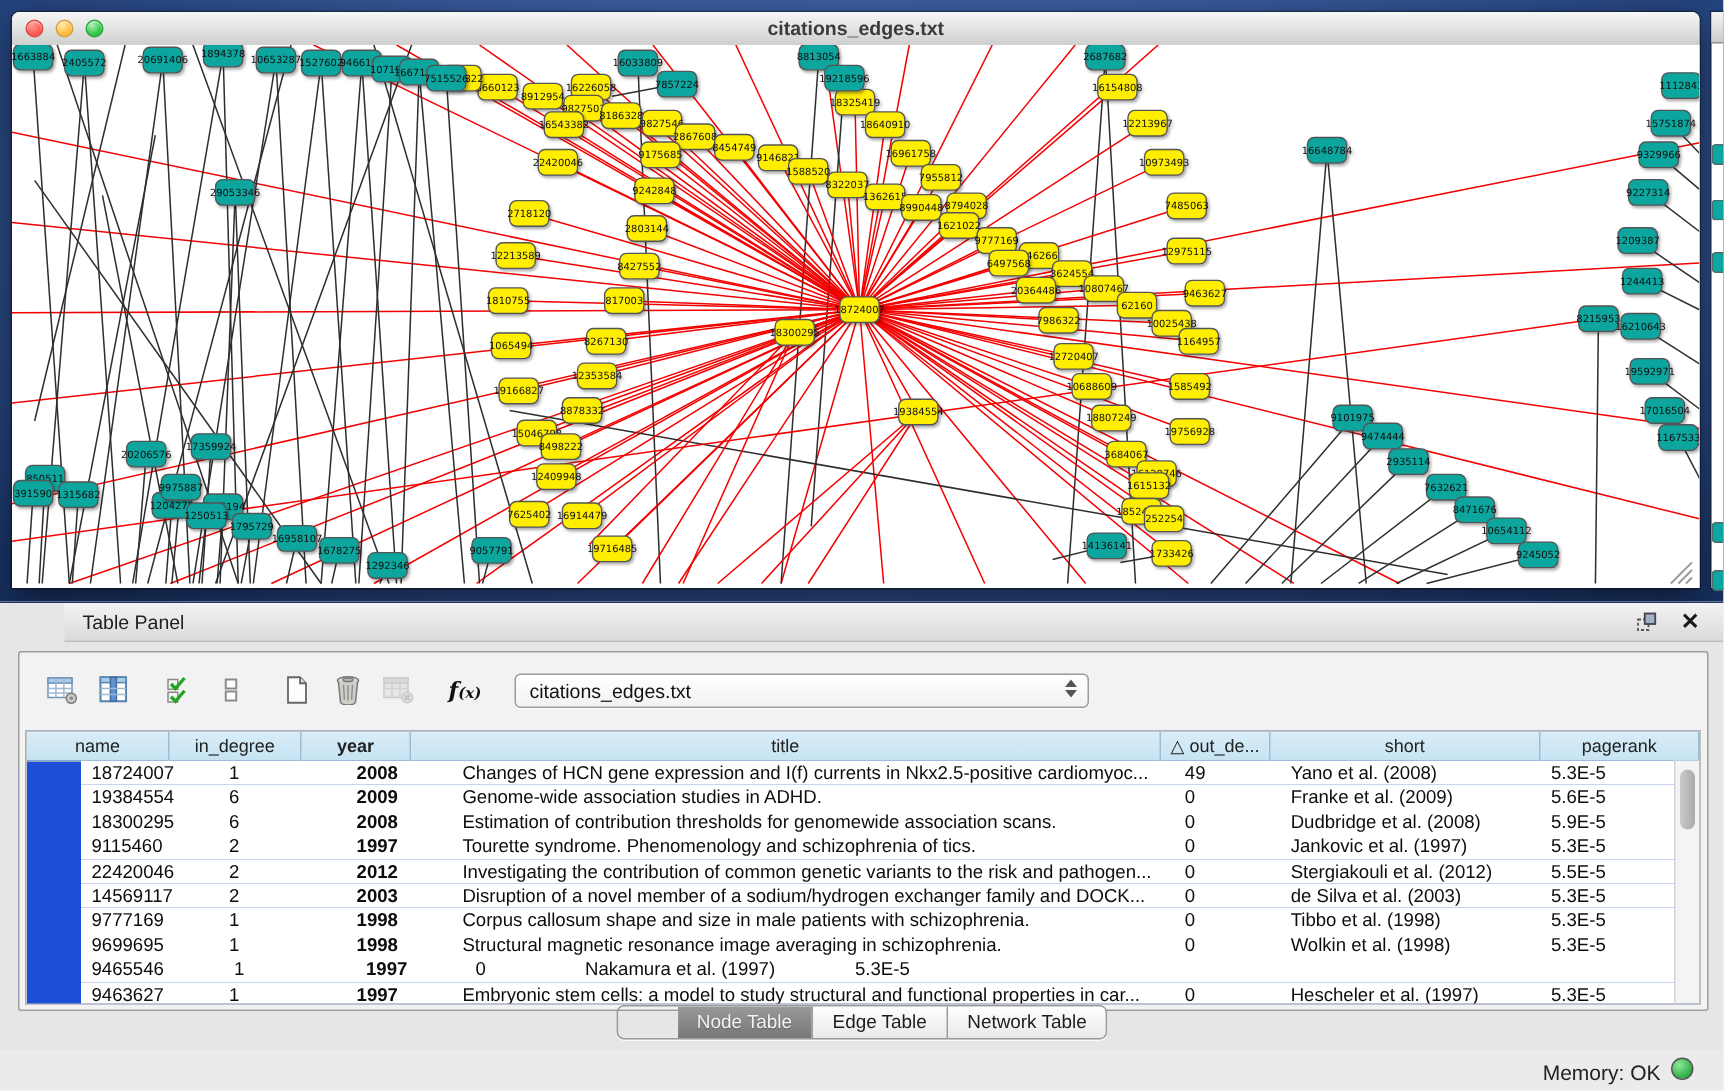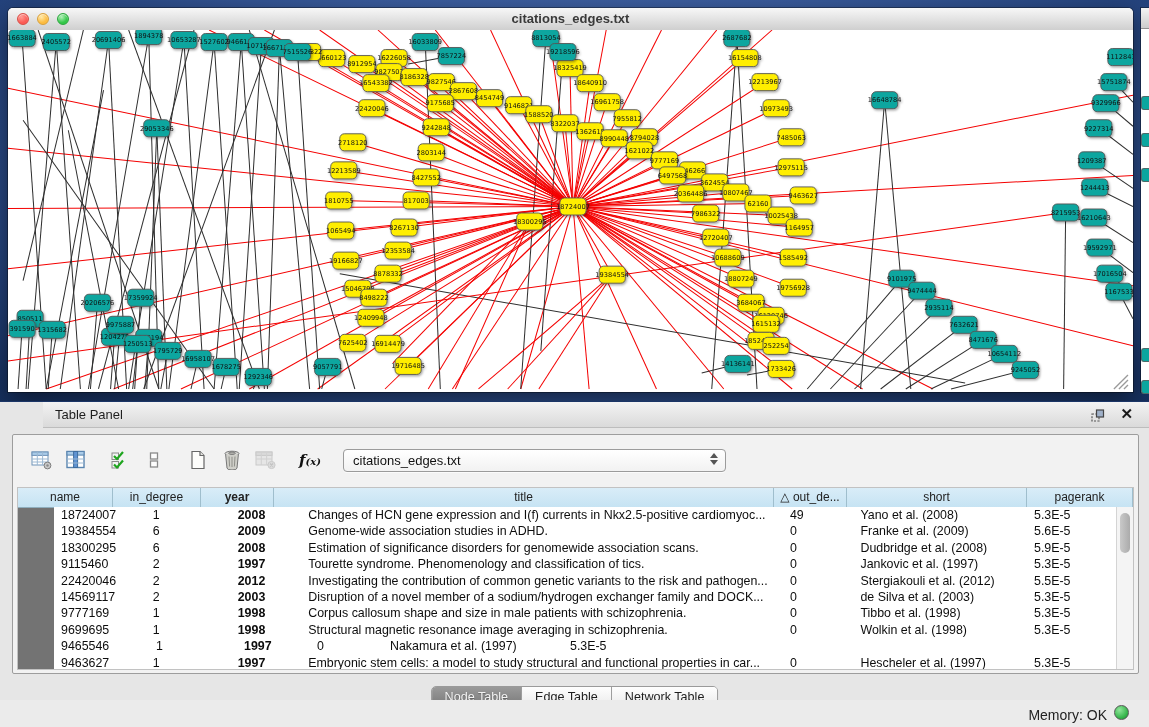--- a/index.html
+++ b/index.html
@@ -75,40 +75,41 @@
     margin-left:14px;width:372px;height:21px;position:relative;
     background:linear-gradient(#ffffff,#f2f2f2);
     border:1px solid #9b9b9b;border-radius:4px;box-shadow:0 1px 0 rgba(255,255,255,.7);
     font-size:13px;color:#111;line-height:21px;padding-left:9px;cursor:pointer;
   }
   .combo-arrows{position:absolute;right:7px;top:3px;display:flex;flex-direction:column;gap:2px;}
   .combo-arrows i{display:block;width:0;height:0;border-left:4px solid transparent;border-right:4px solid transparent;}
   .combo-arrows .up{border-bottom:5px solid #555;}
   .combo-arrows .dn{border-top:5px solid #555;}
   
-  .tp-table{position:absolute;left:4px;top:52px;right:4px;bottom:3px;background:#737373;border:1px solid #c2c2c2;}
+  .tp-table{position:absolute;left:4px;top:52px;right:4px;bottom:3px;background:#1d4ed8;border:1px solid #c2c2c2;}
   .thead{display:flex;height:19px;background:linear-gradient(#d9edf8,#c6e3f3);border-bottom:1px solid #8faebd;}
   .th{
     box-sizing:border-box;font-size:12px;color:#222;text-align:center;line-height:18px;
     border-right:1px solid #9fbecd;overflow:hidden;white-space:nowrap;cursor:pointer;
   }
   .tbody{position:absolute;left:0;top:19px;right:16px;bottom:0;overflow:hidden;}
   .tr{display:flex;height:16.4px;background:#fff;cursor:default;margin-left:36px;}
   .td{
     box-sizing:border-box;font-size:12.4px;color:#0d0d0d;line-height:16.4px;
     padding-left:7px;overflow:hidden;white-space:nowrap;
   }
   .c0{width:95px;}.c1{width:88px;}.c2{width:73px;font-weight:bold;}.c3{width:500px;}.c4{width:73px;}.c5{width:180px;}.c6{flex:1;min-width:90px;}
   .vscroll{position:absolute;right:0;top:19px;bottom:0;width:16px;background:#f4f4f4;border-left:1px solid #d4d4d4;}
   .vthumb{position:absolute;left:2.5px;top:6px;width:10px;height:40px;border-radius:6px;background:linear-gradient(90deg,#c9c9c9,#ababab);cursor:pointer;}
   
   .table-tabs{
-    position:absolute;left:50%;top:284px;transform:translateX(-50%);
+    position:absolute;left:50%;top:268px;transform:translateX(-50%);
     display:flex;border:1px solid #9a9a9a;border-radius:5px;overflow:hidden;
     box-shadow:0 1px 0 rgba(255,255,255,.8);
+    padding-left:40px;
   }
   .seg{
     padding:2px 13px;font-size:12.6px;color:#1d1d1d;background:linear-gradient(#fefefe,#e9e9e9);
     border-right:1px solid #9a9a9a;line-height:17px;cursor:pointer;white-space:nowrap;
   }
   .seg:last-child{border-right:none;}
   .seg.active{background:linear-gradient(#9a9a9a,#777777);color:#f3f3f3;text-shadow:0 1px 1px rgba(0,0,0,.3);}
   
   .status-bar{position:absolute;left:0;top:700px;width:1149px;height:27px;background:#ebebeb;}
   .memory-label{position:absolute;right:42px;top:7px;font-size:14px;color:#222;}
@@ -958,30 +959,30 @@
             <div class="td c2">2009</div>
             <div class="td c3">Genome-wide association studies in ADHD.</div>
             <div class="td c4">0</div>
             <div class="td c5">Franke et al. (2009)</div>
             <div class="td c6">5.6E-5</div>
           </div>
           <div class="tr">
             <div class="td c0">18300295</div>
             <div class="td c1">6</div>
             <div class="td c2">2008</div>
-            <div class="td c3">Estimation of significance disorders for genomewide association scans.</div>
+            <div class="td c3">Estimation of contribution thresholds for genomewide association scans.</div>
             <div class="td c4">0</div>
             <div class="td c5">Dudbridge et al. (2008)</div>
             <div class="td c6">5.9E-5</div>
           </div>
           <div class="tr">
             <div class="td c0">9115460</div>
             <div class="td c1">2</div>
             <div class="td c2">1997</div>
-            <div class="td c3">Tourette syndrome. Phenomenology and classification of tics.</div>
+            <div class="td c3">Tourette syndrome. Phenomenology and schizophrenia of tics.</div>
             <div class="td c4">0</div>
             <div class="td c5">Jankovic et al. (1997)</div>
             <div class="td c6">5.3E-5</div>
           </div>
           <div class="tr">
             <div class="td c0">22420046</div>
             <div class="td c1">2</div>
             <div class="td c2">2012</div>
             <div class="td c3">Investigating the contribution of common genetic variants to the risk and pathogen...</div>
             <div class="td c4">0</div>

